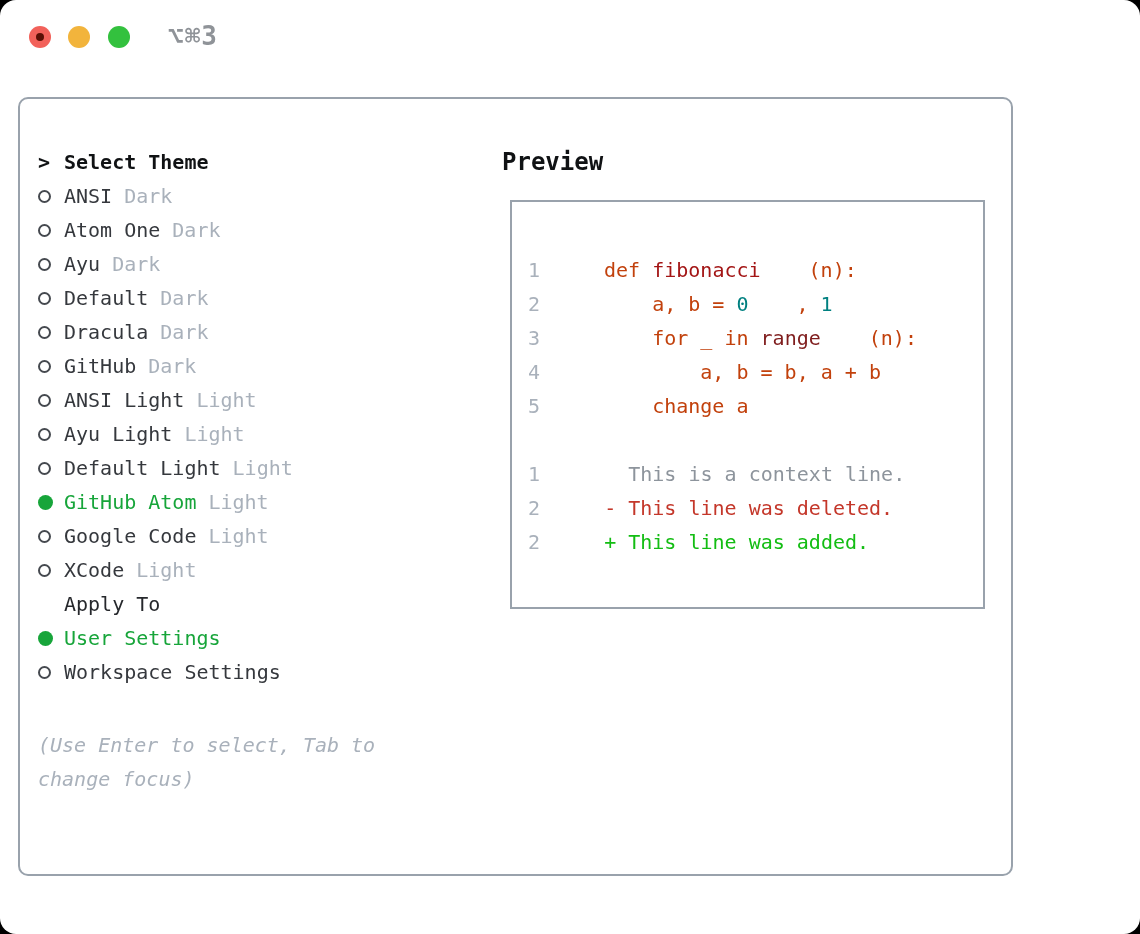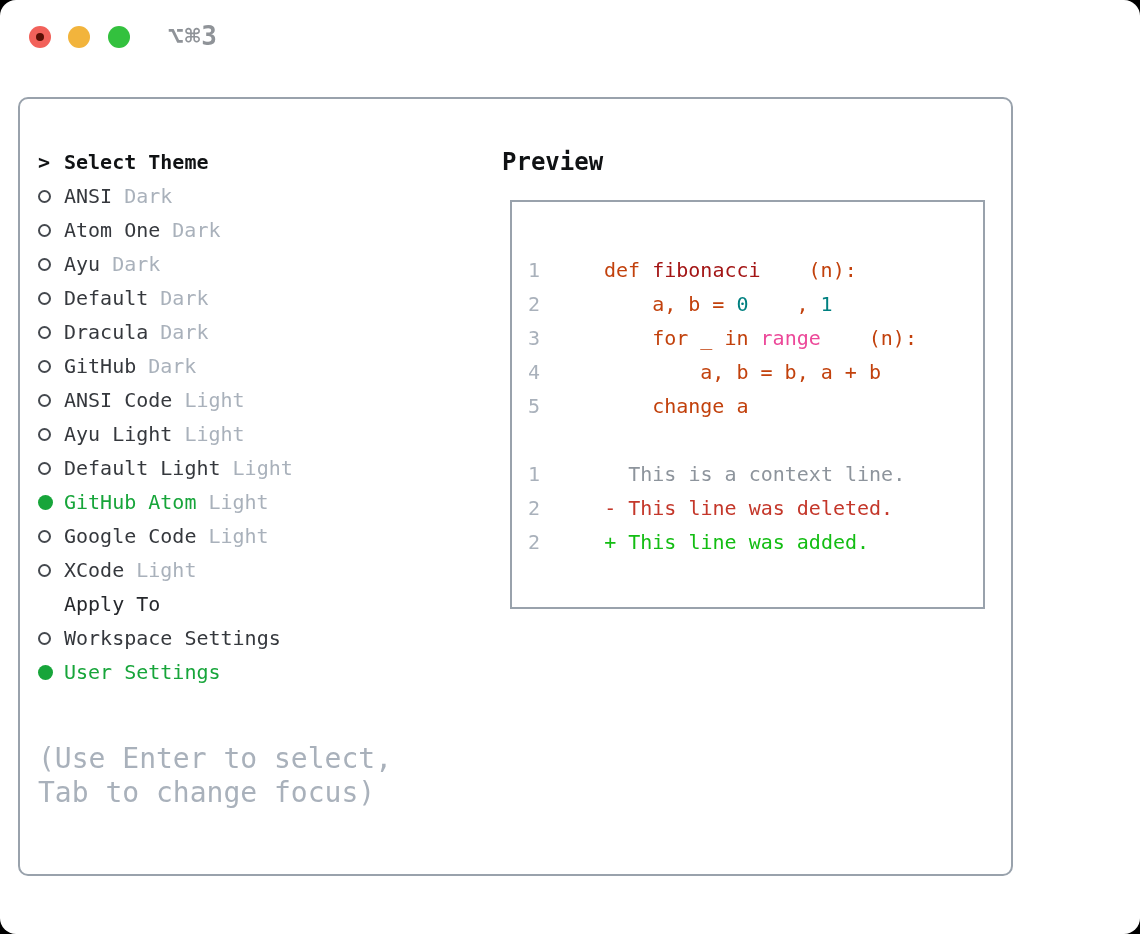--- a/index.html
+++ b/index.html
@@ -40,43 +40,43 @@
   .t-name { color:#35383d; }
   .theme-item.selected .t-name { color:#17a53a; }
   .t-variant { color:#a9b1bb; margin-left:12px; }
 
   .apply-section { }
   .apply-label { color:#26282c; }
   .apply-item .t-name { color:#35383d; }
   .apply-item.selected .t-name { color:#17a53a; }
 
   .hint {
-    margin-top:53px; width:400px; line-height:34px;
-    color:#a9b1bb; font-size:28px;
+    margin-top:39px; width:400px; line-height:34px;
+    color:#a9b1bb; font-size:20px;font-style:italic;
   }
 
   
   .preview-label {
     position:absolute; left:482px; top:46px; height:34px; line-height:34px;
     font-size:24px; font-weight:bold; color:#101214;
   }
   .preview-box {
     position:absolute; left:490px; top:101px; width:475px; height:409px;
     border:2px solid #99a2ac; background:#fff;
   }
   .code-area { padding:51px 0 0 16px; font-size:20px; }
   .code-line { display:flex; height:34px; align-items:center; white-space:pre; }
   .ln { display:inline-block; width:28px; flex:0 0 28px; color:#a9b1bb; }
   .code-text { white-space:pre; }
   .diff-block { margin-top:34px; }
 
   .tok-plain    { color:#c2410c;margin-left:48px; }
   .tok-function { color:#a31515; }
   .tok-number   { color:#008080; }
-  .tok-builtin  { color:#ec4899;margin-top:40px; }
+  .tok-builtin  { color:#7f1d1d;margin-top:40px; }
   .tok-context  { color:#8d949c;margin-top:28px; }
   .tok-deleted  { color:#c4372a; }
   .tok-added    { color:#13bd13; }
 </style>
 </head>
 <body>
 
 <div class="screen">
 
   <div class="titlebar">
@@ -96,36 +96,36 @@
         <span class="header-label">Select Theme</span>
       </div>
 
       <div id="theme-list">
           <div class="row theme-item"><span class="bullet"><span class="circle"></span></span><span class="t-name">ANSI</span><span class="t-variant">Dark</span></div>
           <div class="row theme-item"><span class="bullet"><span class="circle"></span></span><span class="t-name">Atom One</span><span class="t-variant">Dark</span></div>
           <div class="row theme-item"><span class="bullet"><span class="circle"></span></span><span class="t-name">Ayu</span><span class="t-variant">Dark</span></div>
           <div class="row theme-item"><span class="bullet"><span class="circle"></span></span><span class="t-name">Default</span><span class="t-variant">Dark</span></div>
           <div class="row theme-item"><span class="bullet"><span class="circle"></span></span><span class="t-name">Dracula</span><span class="t-variant">Dark</span></div>
           <div class="row theme-item"><span class="bullet"><span class="circle"></span></span><span class="t-name">GitHub</span><span class="t-variant">Dark</span></div>
-          <div class="row theme-item"><span class="bullet"><span class="circle"></span></span><span class="t-name">ANSI Code</span><span class="t-variant">Light</span></div>
+          <div class="row theme-item"><span class="bullet"><span class="circle"></span></span><span class="t-name">ANSI Light</span><span class="t-variant">Light</span></div>
           <div class="row theme-item"><span class="bullet"><span class="circle"></span></span><span class="t-name">Ayu Light</span><span class="t-variant">Light</span></div>
           <div class="row theme-item"><span class="bullet"><span class="circle"></span></span><span class="t-name">Default Light</span><span class="t-variant">Light</span></div>
           <div class="row theme-item selected"><span class="bullet"><span class="circle filled"></span></span><span class="t-name">GitHub Atom</span><span class="t-variant">Light</span></div>
           <div class="row theme-item"><span class="bullet"><span class="circle"></span></span><span class="t-name">Google Code</span><span class="t-variant">Light</span></div>
           <div class="row theme-item"><span class="bullet"><span class="circle"></span></span><span class="t-name">XCode</span><span class="t-variant">Light</span></div>
         </div>
 
       <div class="apply-section">
         <div class="row">
           <span class="bullet"></span>
           <span class="apply-label">Apply To</span>
         </div>
         <div id="apply-list">
+            <div class="row apply-item selected"><span class="bullet"><span class="circle filled"></span></span><span class="t-name">User Settings</span></div>
             <div class="row apply-item"><span class="bullet"><span class="circle"></span></span><span class="t-name">Workspace Settings</span></div>
-            <div class="row apply-item selected"><span class="bullet"><span class="circle filled"></span></span><span class="t-name">User Settings</span></div>
           </div>
       </div>
 
       <div class="hint">(Use Enter to select, Tab to change focus)</div>
     </div>
 
     <div class="preview-label">Preview</div>
 
     <div class="preview-box">
       <div class="code-area">

